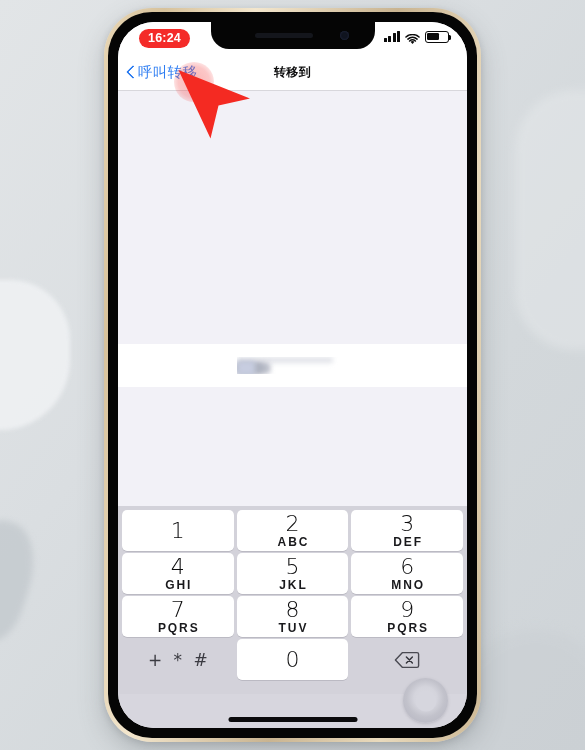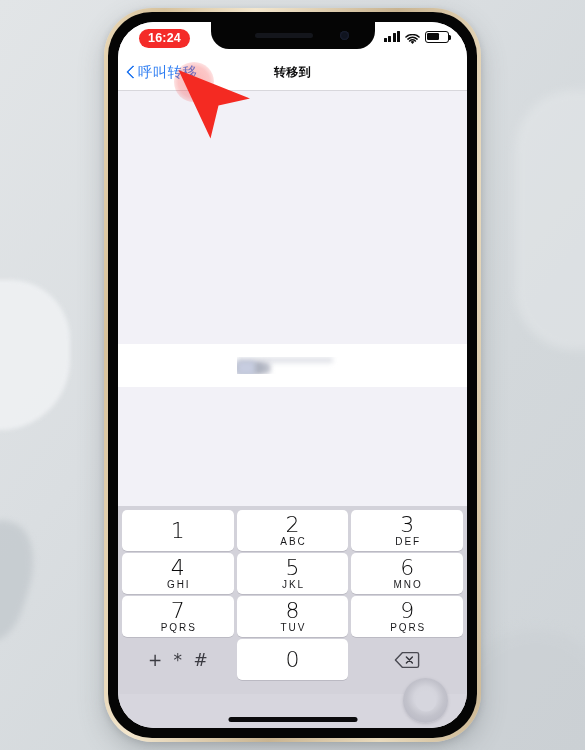--- a/index.html
+++ b/index.html
@@ -331,24 +331,24 @@
     box-shadow: 0 .7px 0 rgba(110,110,120,.30);
   }
   .key .digit {
     font-size: 22px;
     font-weight: 300;
     color: #0b0b0c;
     line-height: 21px;
     font-family: "DejaVu Sans", sans-serif;
   }
   .key .letters {
-    font-size: 10px;
+    font-size: 12px;
     letter-spacing: 1.9px;
     color: #19191c;
-    font-weight: normal;
+    font-weight: bold;
     margin-top: 1px;
     text-indent: 1.9px;
   }
   .key.no-letters .digit { line-height: 28px; }
   .key-flat {
     flex: 1;
     height: 41px;
     background: transparent;
     box-shadow: none;
     display: flex;

